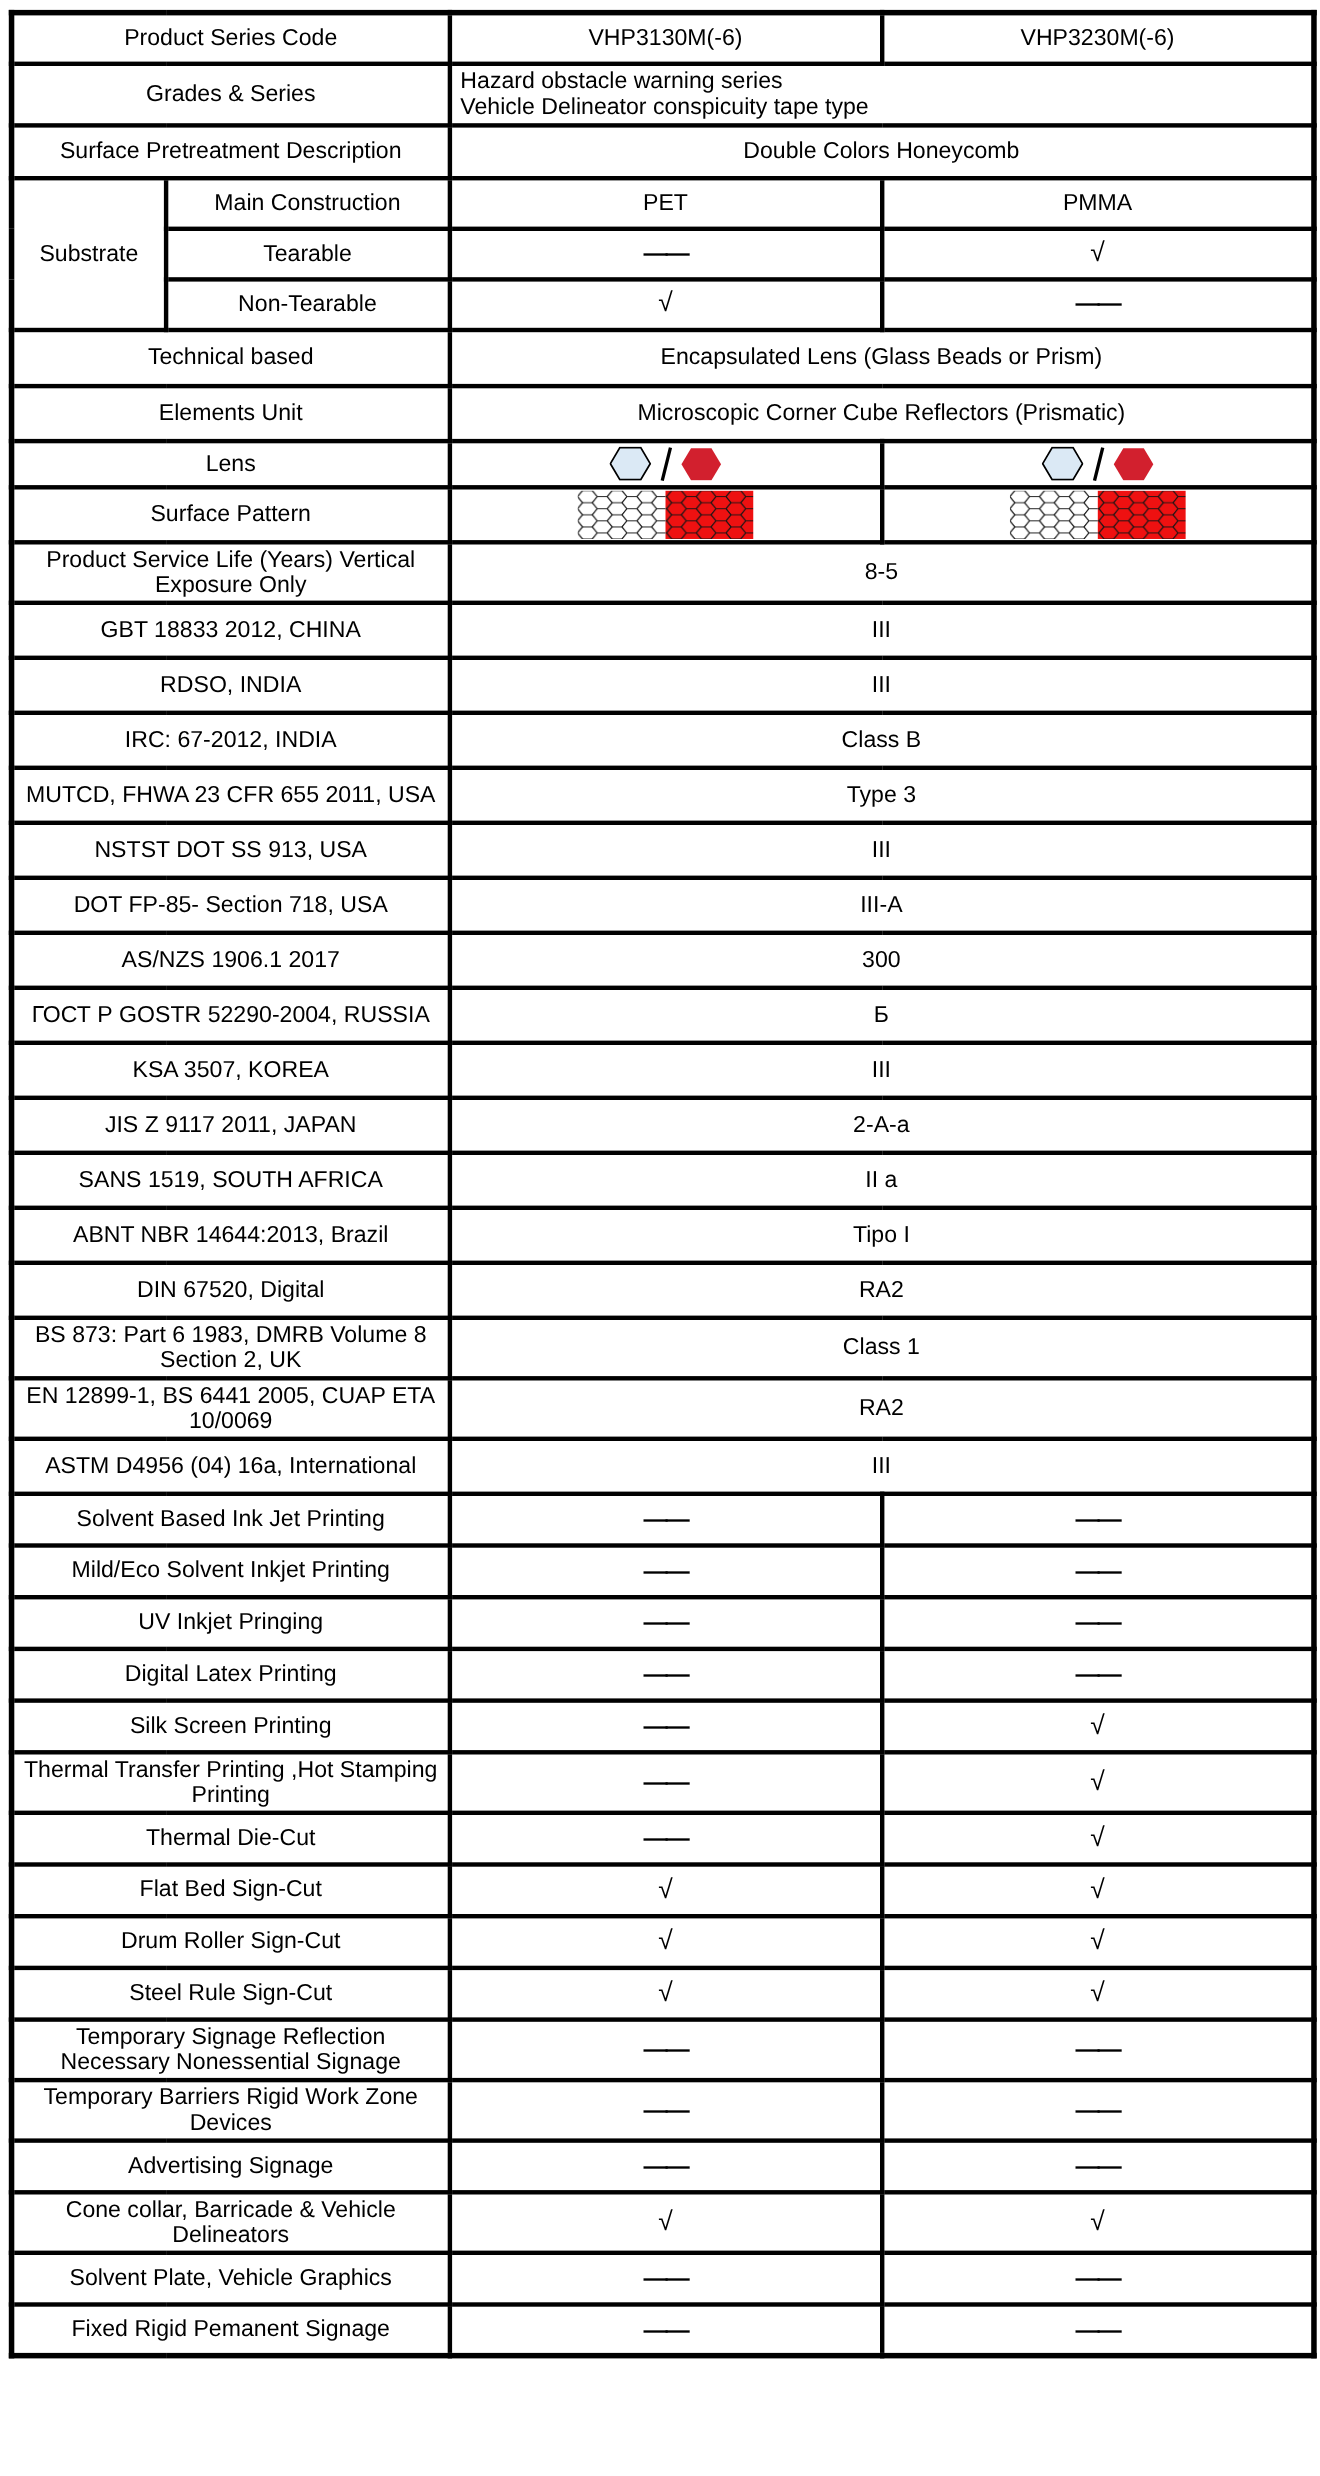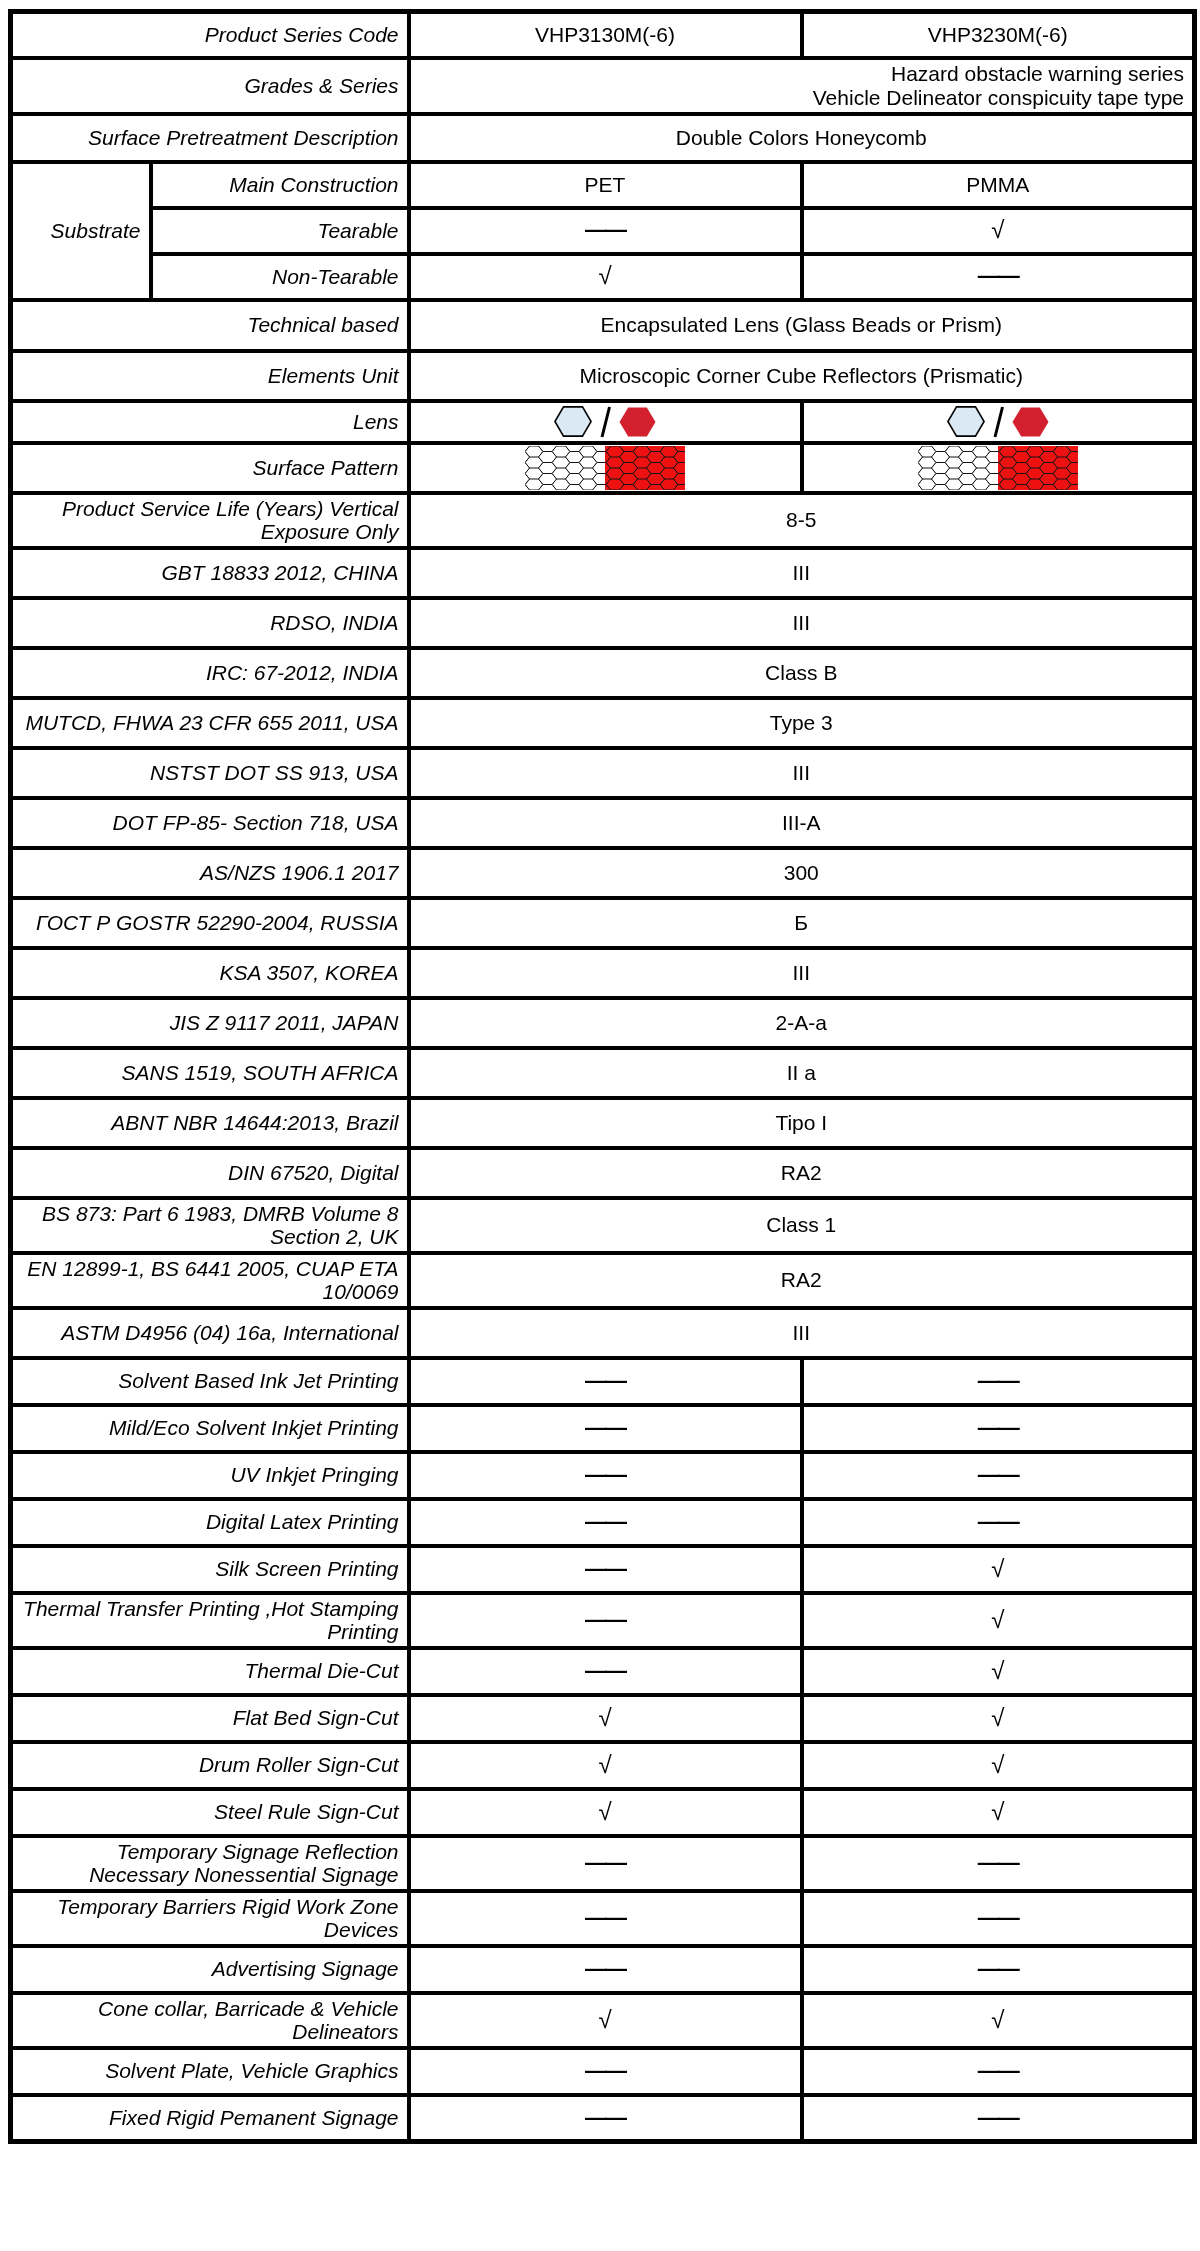--- a/index.html
+++ b/index.html
@@ -17,26 +17,26 @@
   td{
     border:4px solid #000;
     padding:2px 8px;
     font-size:21px;
     line-height:1.12;
     vertical-align:middle;
     overflow:hidden;
   }
   tr{height:47px;}
   tbody#standards-body tr{height:50px;}
-  .lbl{text-align:right;font-style:italic;}
+  .lbl{text-align:center;}
   .ctr{text-align:center;}
   .mark{font-size:22px;}
   .dash{font-weight:bold;letter-spacing:-2px;}
   .check{font-size:24px;font-weight:normal;letter-spacing:0;}
-  .two-line div{text-align:right;}
+  .two-line div{text-align:left;}
   .swatch-wrap{
     display:flex;align-items:center;justify-content:center;gap:7px;height:100%;
   }
   .pattern-wrap{
     display:flex;align-items:center;justify-content:center;height:100%;
   }
   svg{display:block;}
 </style>
 </head>
 <body>

